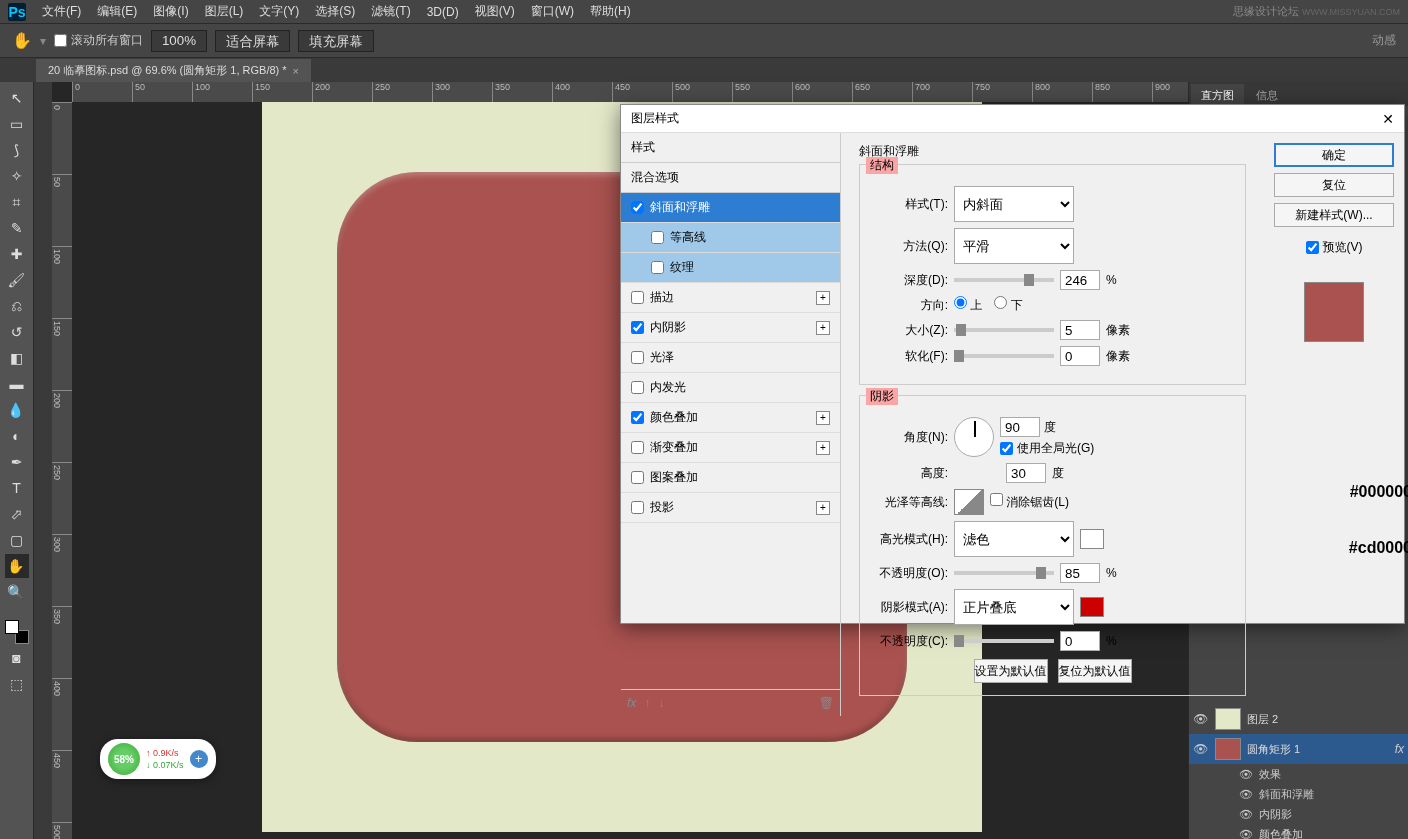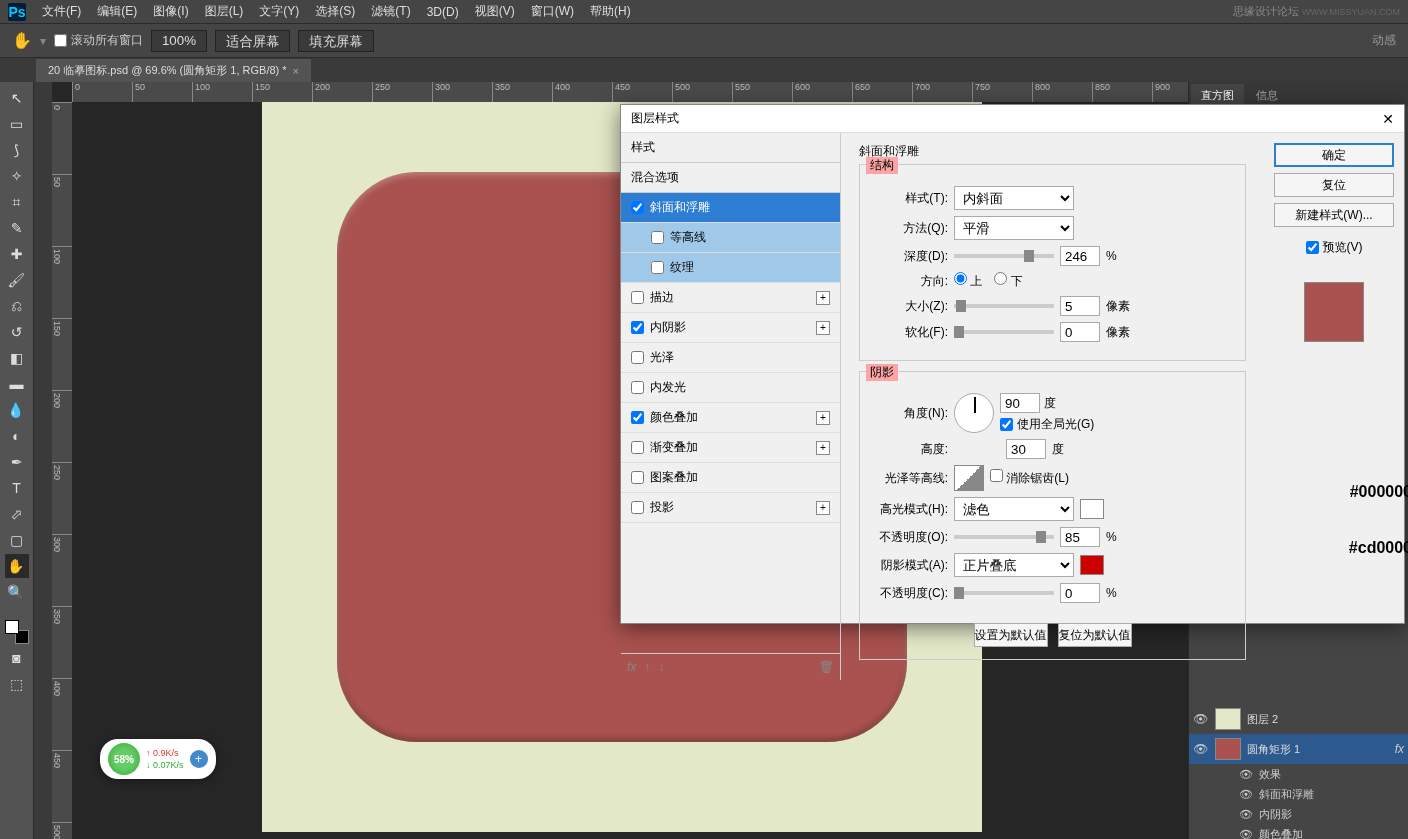--- a/index.html
+++ b/index.html
@@ -71,39 +71,39 @@
 .style-item.selected { background: #2d7dd2; color: #fff; }
 .style-item.sub { background: #a0c8e8; padding-left: 30px; }
 .style-item .plus { margin-left: auto; width: 14px; height: 14px; border: 1px solid #888; display: flex; align-items: center; justify-content: center; font-size: 10px; background: #fff; color: #000; cursor: pointer; }
 .styles-foot { margin-top: auto; padding: 6px; display: flex; gap: 8px; color: #888; border-top: 1px solid #ccc; }
 
 .settings-col { flex: 1; padding: 10px 18px; font-size: 12px; }
 .fieldset { border: 1px solid #ccc; padding: 8px 10px 12px; margin-bottom: 10px; }
 .legend { font-size: 12px; margin-left: -4px; background: #fca5a5; padding: 0 4px; position: relative; top: -16px; display: inline-block; }
 .field-row { display: flex; align-items: center; gap: 6px; margin: 6px 0; }
 .field-label { width: 78px; text-align: right; }
-.sel { border: 1px solid #aaa; background: #fff; height: 24px; width: 120px; padding: 0 4px; }
+.sel { border: 1px solid #aaa; background: #fff; height: 36px; width: 120px; padding: 0 4px; }
 .num { width: 40px; height: 20px; border: 1px solid #aaa; text-align: left; padding: 0 4px; }
 .unit { width: 30px; }
 .slider { flex: 1; max-width: 100px; height: 4px; background: #ccc; position: relative; }
 .slider .thumb-s { position: absolute; width: 10px; height: 12px; background: #888; top: -4px; }
 .radio-group { display: flex; gap: 12px; align-items: center; }
 .angle-dial { width: 40px; height: 40px; border: 1px solid #aaa; border-radius: 50%; background: #fff; display: flex; align-items: center; justify-content: center; position: relative; }
 .angle-dial::after { content: ''; position: absolute; width: 2px; height: 16px; background: #000; top: 3px; left: 19px; }
 .contour-box { width: 30px; height: 26px; border: 1px solid #888; background: linear-gradient(135deg, #fff 50%, #888 50%); }
 .color-box { width: 24px; height: 20px; border: 1px solid #888; }
 .annotation { font-weight: bold; font-size: 16px; position: absolute; }
 
 .btns-col { width: 140px; padding: 10px; display: flex; flex-direction: column; gap: 6px; }
 .dlg-btn { height: 24px; border: 1px solid #aaa; background: #f5f5f5; cursor: pointer; font-size: 12px; }
 .dlg-btn.primary { border: 2px solid #2d7dd2; }
 .preview-check { margin-top: 6px; display: flex; align-items: center; gap: 4px; justify-content: center; }
 .preview-swatch { width: 60px; height: 60px; background: #a9524f; margin: 20px auto; border: 1px solid #888; }
 
-.bottom-btns { display: flex; gap: 10px; justify-content: center; margin-top: 20px; }
+.bottom-btns { display: flex; gap: 10px; justify-content: center; margin-top: 8px; }
 
 
 .speed-widget { position: absolute; bottom: 60px; left: 100px; background: #fff; border-radius: 18px; padding: 4px 8px; display: flex; align-items: center; gap: 6px; box-shadow: 0 2px 8px rgba(0,0,0,0.4); }
 .speed-circle { width: 32px; height: 32px; border-radius: 50%; background: radial-gradient(circle, #6c6 40%, #3a3 100%); color: #fff; display: flex; align-items: center; justify-content: center; font-size: 10px; font-weight: bold; }
 .speed-stats { font-size: 9px; color: #444; line-height: 12px; }
 .speed-plus { width: 18px; height: 18px; border-radius: 50%; background: #48c; color: #fff; display: flex; align-items: center; justify-content: center; font-size: 12px; }
 
 input[type=checkbox], input[type=radio] { margin: 0; }
 </style>
 </head>

